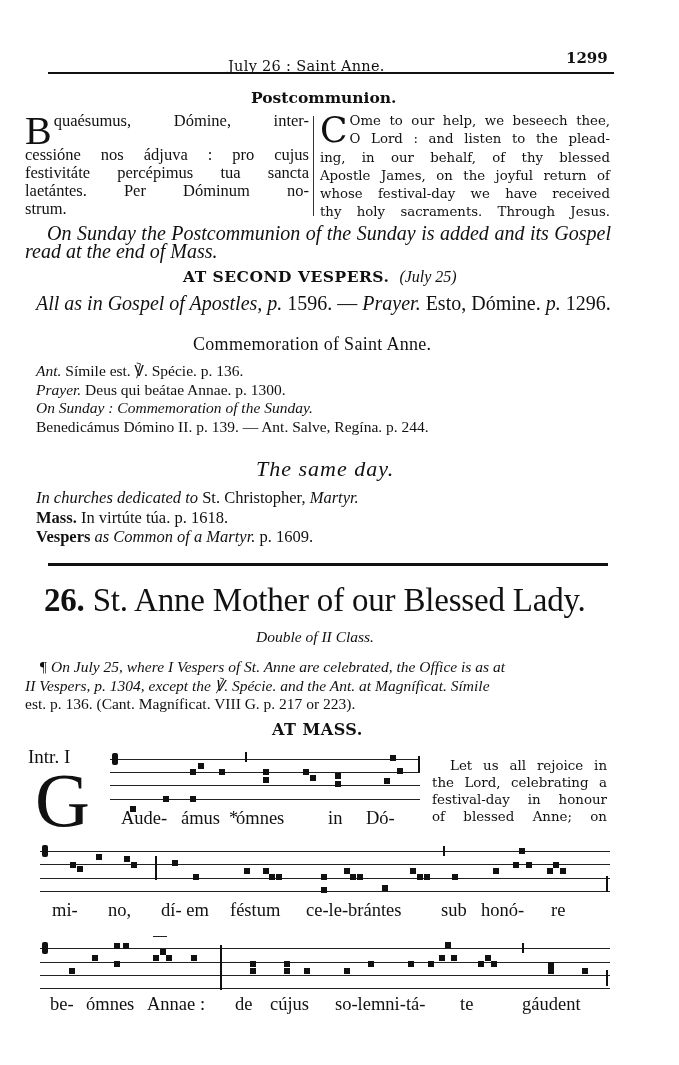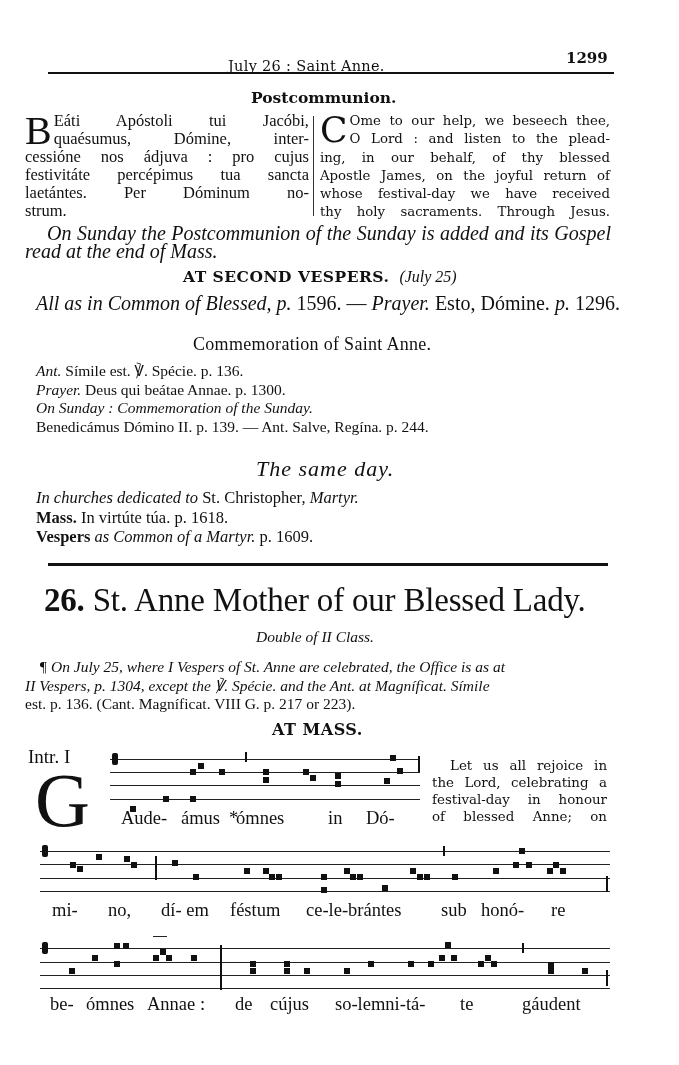--- a/index.html
+++ b/index.html
@@ -31,21 +31,20 @@
 <body>
 
 <div class="abs header-title">July 26 : Saint Anne.</div>
 <div class="abs page-number">1299</div>
 <div class="abs rule" style="left:48px; top:72px; width:566px; height:1.5px;"></div>
 
 <div class="abs section-heading" style="left:251px; top:88px; font-size:15.5px;">Postcommunion.</div>
 
 <div class="abs col-latin">
   <span class="dropcap">B</span>
-  <div style="text-align-last:justify;">Eáti Apóstoli tui Jacóbi,</div>
   <div style="text-align-last:justify;">quaésumus, Dómine, inter-</div>
   <div style="text-align-last:justify; clear:left;">cessióne nos ádjuva : pro cujus</div>
   <div style="text-align-last:justify;">festivitáte percépimus tua sancta</div>
   <div style="text-align-last:justify;">laetántes. Per Dóminum no-</div>
   <div>strum.</div>
 </div>
 
 <div class="abs col-divider"></div>
 
 <div class="abs col-english">
@@ -61,21 +60,21 @@
 <div class="abs rubric line16" style="left:25px; top:224px; width:586px; text-indent:22px; text-align:justify;">
   <span>On Sunday the Postcommunion of the Sunday is added and its Gospel read at the end of Mass.</span>
 </div>
 
 <div class="abs" style="left:158px; top:267px; white-space:nowrap;margin-left:25px;">
   <span class="section-heading" style="font-size:15.5px; letter-spacing:0.5px;">AT SECOND VESPERS.</span>
   <span class="rubric" style="font-size:16px; margin-left:6px;">(July 25)</span>
 </div>
 
 <div class="abs line16" style="left:36px; top:294px; white-space:nowrap;">
-  <span class="rubric">All as in Common of Blessed, p.</span>
+  <span class="rubric">All as in Gospel of Apostles, p.</span>
   <span>1596.</span>
   <span>—</span>
   <span class="rubric">Prayer.</span>
   <span>Esto, Dómine.</span>
   <span class="rubric">p.</span>
   <span>1296.</span>
 </div>
 
 <div class="abs" style="left:193px; top:334px; font-size:18px; letter-spacing:0.3px;">Commemoration of Saint Anne.</div>
 

